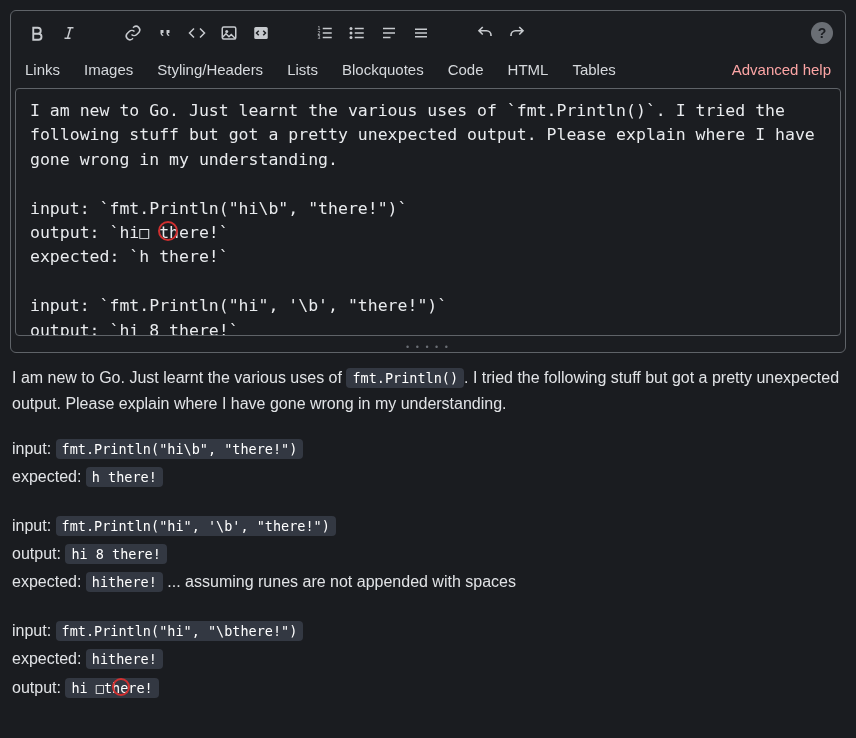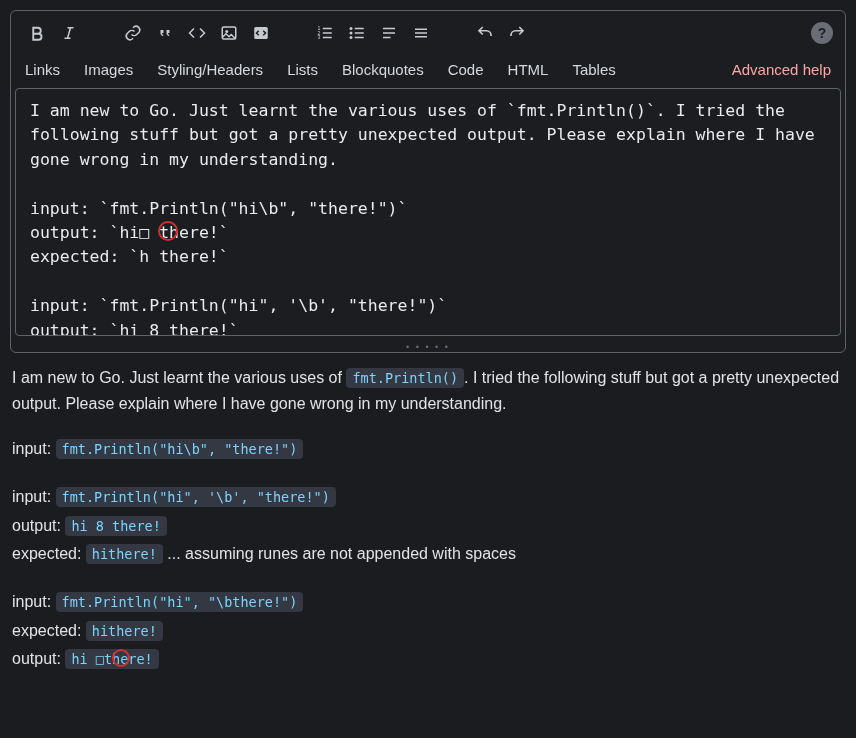--- a/index.html
+++ b/index.html
@@ -94,21 +94,21 @@
     font-size: 16px;
     line-height: 1.65;
     color: #e1e3e6;
   }
   .preview p { margin-bottom: 18px; }
   .preview .row { margin-bottom: 2px; position: relative; }
   .preview .block { margin-bottom: 22px; position: relative; }
   code.inline {
     font-family: "Consolas", "Menlo", monospace;
     background: #333842;
-    color: #7dd3fc;
+    color: #ffffff;
     padding: 2px 6px;
     border-radius: 4px;
     font-size: 13.5px;
   }
 </style>
 </head>
 <body>
 
 <div class="editor-wrap">
 
@@ -221,20 +221,21 @@
   <div class="resize-grip">• • • • •</div>
 </div>
 
 <div class="preview">
   <p>
     <span>I am new to Go. Just learnt the various uses of </span><code class="inline">fmt.Println()</code><span>. I tried the following stuff but got a pretty unexpected output. Please explain where I have gone wrong in my understanding.</span>
   </p>
 
   <div class="block">
     <div class="row"><span>input: </span><code class="inline">fmt.Println("hi\b", "there!")</code></div>
+    <div class="row"><span>expected: </span><code class="inline">h there!</code></div>
   </div>
 
   <div class="block">
     <div class="row"><span>input: </span><code class="inline">fmt.Println("hi", '\b', "there!")</code></div>
     <div class="row"><span>output: </span><code class="inline">hi 8 there!</code></div>
     <div class="row"><span>expected: </span><code class="inline">hithere!</code><span> ... assuming runes are not appended with spaces</span></div>
   </div>
 
   <div class="block">
     <div class="row"><span>input: </span><code class="inline">fmt.Println("hi", "\bthere!")</code></div>

